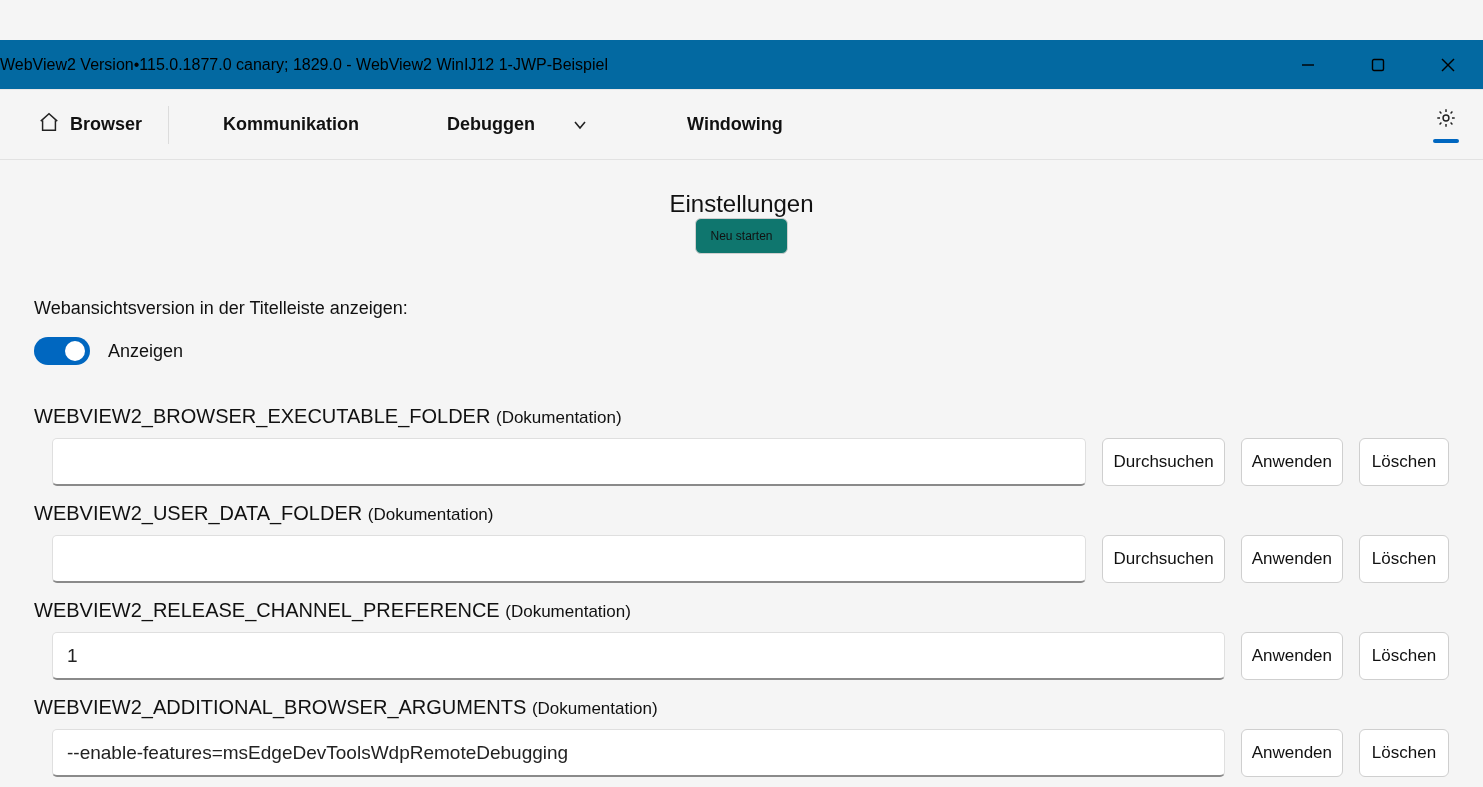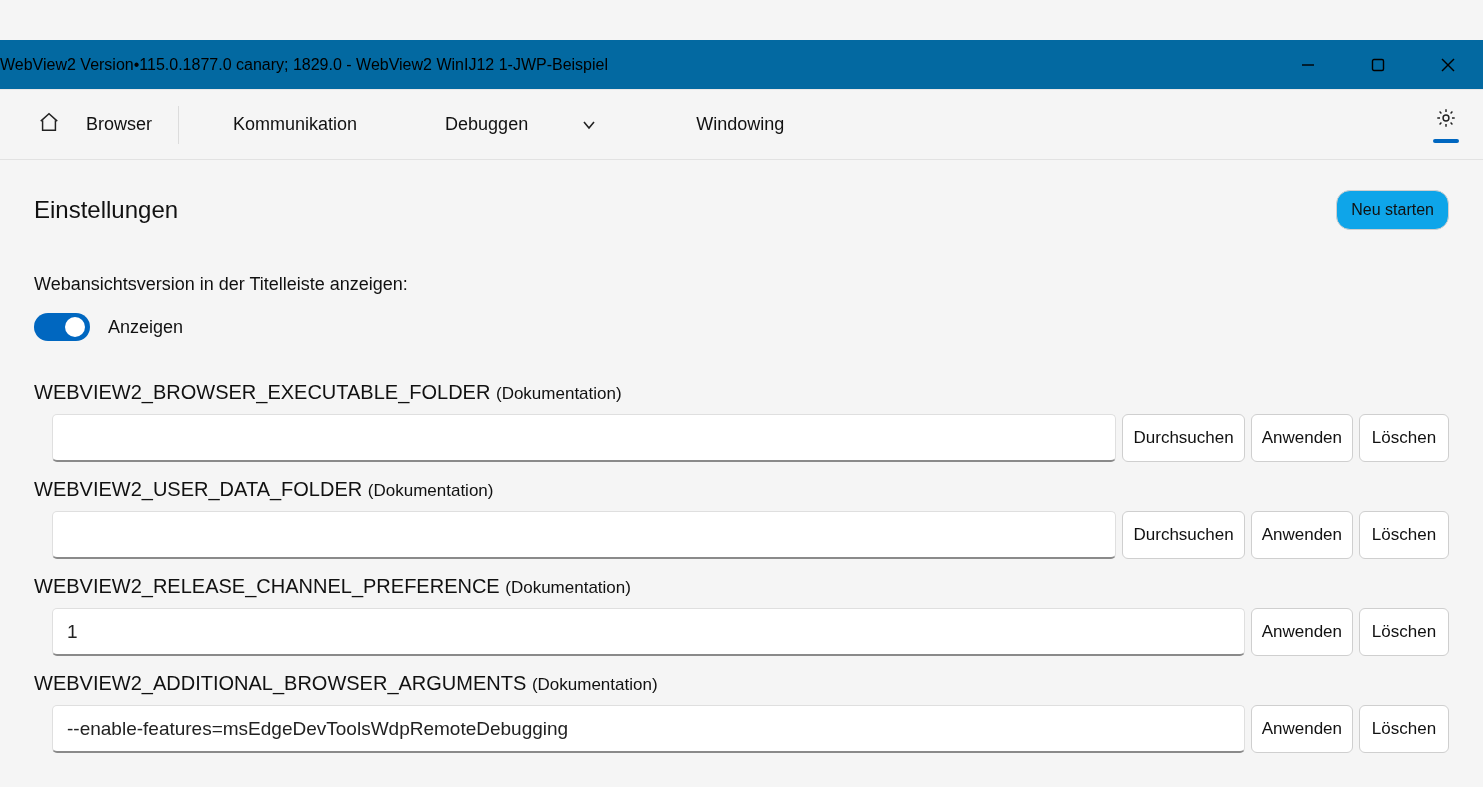--- a/index.html
+++ b/index.html
@@ -30,61 +30,62 @@
     height: 70px;
     background: #f5f5f5;
     border-bottom: 1px solid #e2e2e2;
     display: flex;
     align-items: center;
     padding: 0 18px;
     gap: 0;
     position: relative;
   }
   .menu-item {
-    display: flex; align-items: center; gap: 26px;
+    display: flex; align-items: center; gap: 10px;
     padding: 0 20px;
     height: 100%;
     font-size: 18px;
     color: #111;
     cursor: default;
+    font-weight: bold;
   }
   .menu-item .home-icon svg { width: 22px; height: 22px; }
   .menu-sep { width: 1px; height: 38px; background: #dcdcdc; margin: 0 6px; }
   .menu-spacer { flex: 1; }
   .chevron { margin-left: 28px; display:flex; align-items:center; }
   .chevron svg { width:14px; height:14px; }
   .gear-wrap { display:flex; flex-direction:column; align-items:center; padding-right:6px;}
   .gear-wrap svg { width:22px; height:22px; }
   .gear-underline { width:26px; height:4px; border-radius:2px; background:#0067c0; margin-top:6px; }
 
   
   .content { padding: 30px 34px; }
-  .header-row { display:flex; align-items:center; justify-content:space-between; margin-bottom: 44px; }
+  .header-row { display:flex; align-items:center; justify-content:space-between; margin-bottom: 44px; flex-direction: column; }
   .page-title { font-size: 24px; font-weight: 400; color:#111; }
   .restart-btn {
-    background:#0ea5e9; border:1px solid #cfcfcf; border-radius:14px;
-    padding: 10px 14px; font-size:16px; color:#111; cursor:default;
+    background:#0f766e; border:1px solid #cfcfcf; border-radius:6px;
+    padding: 10px 14px; font-size:12px; color:#111; cursor:default;
   }
 
   .label-line { font-size: 18px; color:#111; margin-bottom: 18px; }
   .toggle-row { display:flex; align-items:center; gap:18px; margin-bottom: 40px; }
   .toggle {
     width:56px; height:28px; border-radius:14px; background:#0067c0;
     position:relative; cursor:default;
   }
   .toggle .knob {
     position:absolute; width:20px; height:20px; border-radius:50%;
     background:#fff; top:4px; right:5px;
   }
   .toggle-label { font-size:18px; color:#111;text-align:center; }
 
   .setting-group { margin-bottom: 16px; }
   .setting-label { font-size: 20px; color:#111; margin-bottom: 10px; }
   .setting-label .doc { font-size:17px; color:#111; font-weight:400; }
-  .row { display:flex; gap:6px; align-items:flex-start;padding-left:18px; }
+  .row { display:flex; gap:16px; align-items:flex-start;padding-left:18px; }
   .text-input {
     flex:1; height:48px; background:#fff;
     border:1px solid #dfdfdf; border-bottom:2px solid #8a8a8a;
     border-radius:5px; padding:0 14px; font-size:19px; color:#222;
     outline:none;
   }
   .row-btn {
     background:#fff; border:1px solid #cfcfcf; border-radius:6px;
     padding: 0 10px; font-size:17px; color:#111; cursor:default;
     display:flex; align-items:center; justify-content:center;

